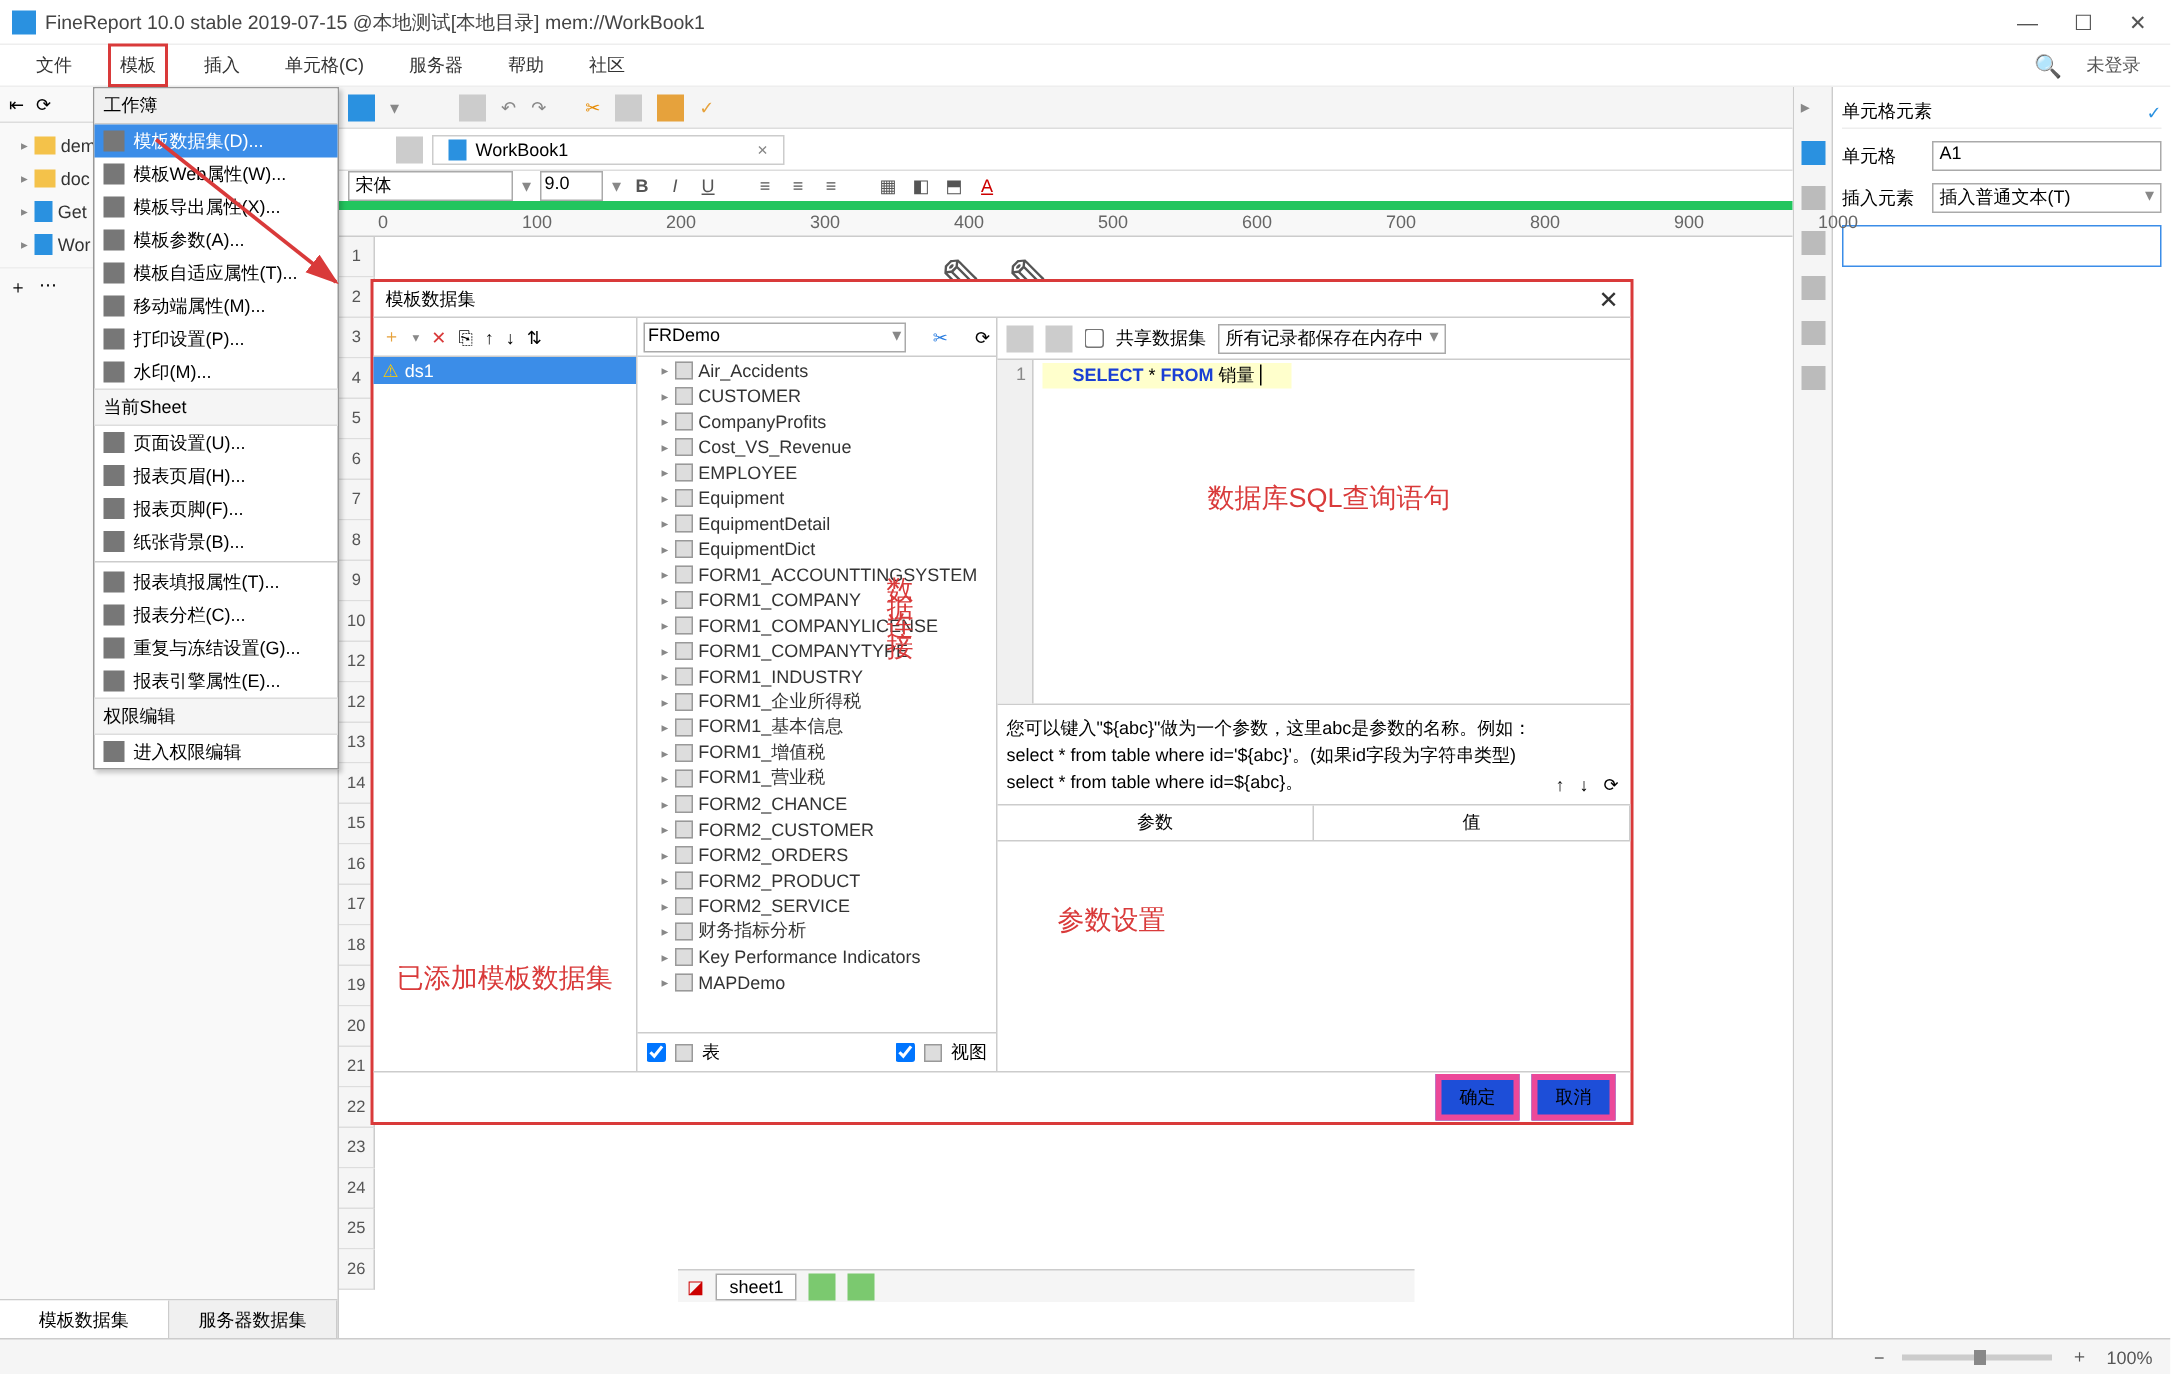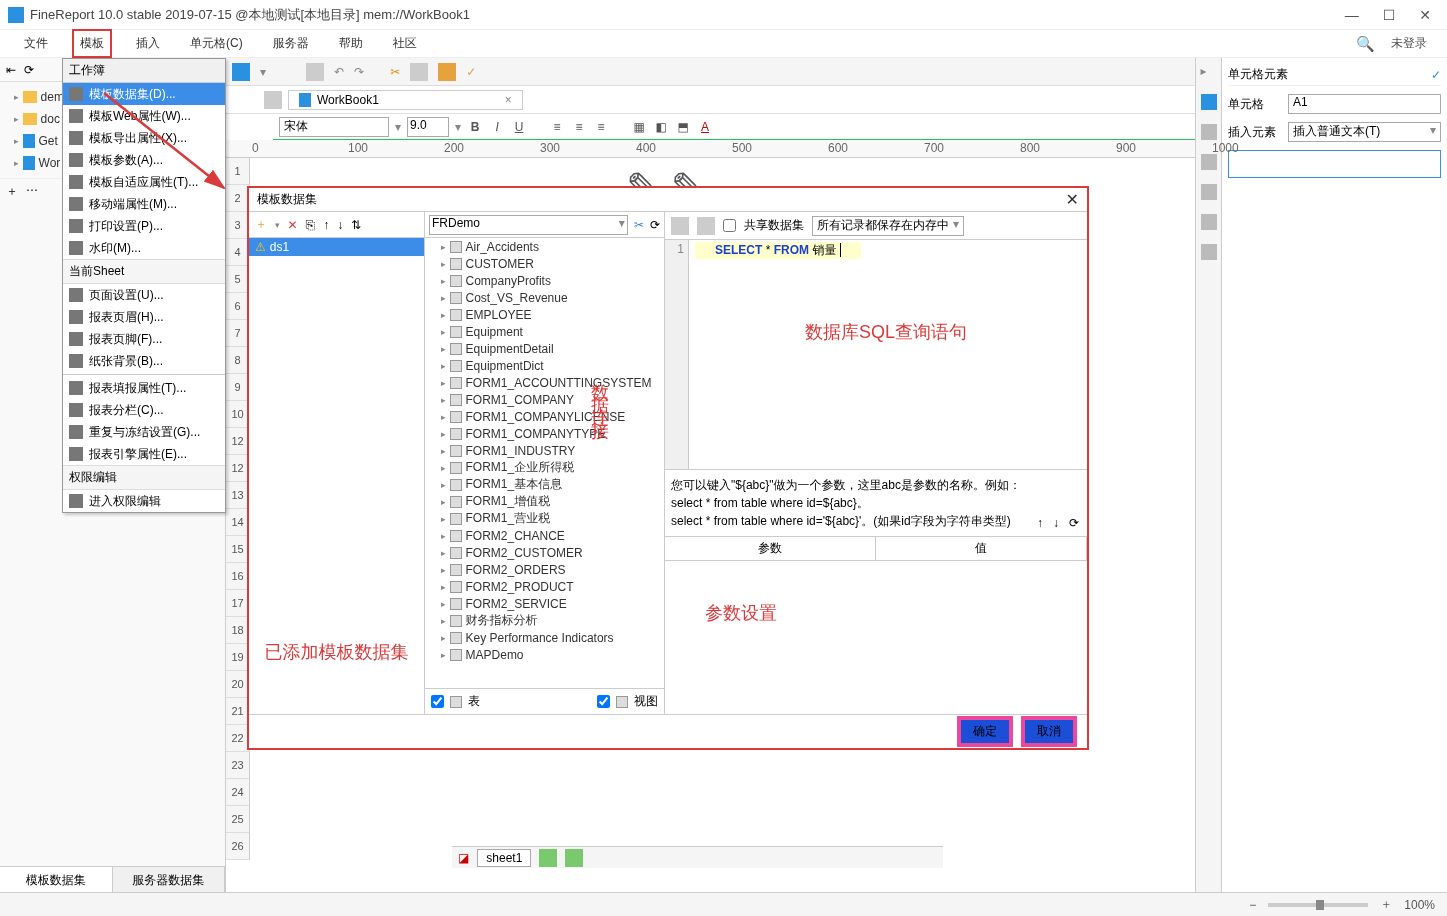--- a/index.html
+++ b/index.html
@@ -30,42 +30,42 @@
 .left-tabs { margin-top:auto; height:26px; display:flex; border-top:1px solid #ccc;}
 .left-tabs div { flex:1; text-align:center; line-height:26px; border-right:1px solid #ccc; background:#f0f0f0;}
 .left-tabs div.active { background:#fff; font-weight:500;}
 .plus-box { display:flex; gap:8px; padding:4px 6px; border-top:1px solid #eee;}
 .center { flex:1; display:flex; flex-direction:column; background:#fff; position:relative;}
 .toolbar1 { height:28px; background:#f5f5f5; border-bottom:1px solid #ddd; display:flex; align-items:center; padding:0 6px; gap:10px;}
 .tb-btn { width:18px; height:18px; background:#ccc; display:inline-block;}
 .tb-btn.blue { background:#2a91e0;}
 .tabs-row { height:28px; display:flex; align-items:center; border-bottom:1px solid #ddd; padding-left:38px; gap:6px;}
 .doc-tab { display:flex; align-items:center; gap:6px; padding:2px 10px; border:1px solid #ccc; background:#fff;}
-.toolbar2 { height:26px; background:#fff; border-bottom:1px solid #22c55e; display:flex; align-items:center; padding:0 6px; gap:6px;margin-left:47px;}
+.toolbar2 { height:26px; background:#fff; border-bottom:6px solid #22c55e; display:flex; align-items:center; padding:0 6px; gap:6px;}
 .font-sel { border:1px solid #aaa; height:20px; padding:0 4px; width:110px;}
 .sz-sel { border:1px solid #aaa; height:20px; width:42px; padding:0 2px;}
 .fmt-btn { width:16px; height:16px; display:inline-flex; align-items:center; justify-content:center; color:#555;}
 .ruler { height:18px; background:#f8f8f8; border-bottom:1px solid #ccc; position:relative; font-size:10px; color:#666;}
 .ruler span { position:absolute; top:1px;}
 .grid-area { flex:1; position:relative; background:#fff;}
 .row-hdr { position:absolute; left:0; top:0; width:24px;}
 .row-hdr div { height:27px; border-bottom:1px solid #ddd; border-right:1px solid #ccc; text-align:center; line-height:27px; font-size:11px; color:#555; background:#f5f5f5;}
 .main-img { position:absolute; left:400px; top:6px; font-size:40px; color:#555;}
 .dialog { position:absolute; left:247px; top:186px; width:842px; height:564px; background:#fff; border:2px solid #d93a3a; z-index:50; display:flex; flex-direction:column;}
 .dlg-title { height:24px; display:flex; align-items:center; padding:0 8px; border-bottom:1px solid #ccc;}
 .dlg-title .ttl { flex:1;}
 .dlg-close { font-size:16px; color:#333;}
 .dlg-body { flex:1; display:flex;}
 .ds-panel { width:176px; border-right:1px solid #ccc; display:flex; flex-direction:column;}
 .ds-tools { height:26px; display:flex; align-items:center; gap:8px; padding:0 6px; border-bottom:1px solid #ccc;}
 .ds-list { flex:1;}
 .ds-item { background:#3b8de8; color:#fff; padding:2px 6px; display:flex; align-items:center; gap:4px;}
 .ds-anno { color:#d93a3a; font-size:18px; padding:50px 10px; text-align:center;}
 .table-panel { width:240px; border-right:1px solid #ccc; display:flex; flex-direction:column;}
-.tp-top { height:26px; display:flex; align-items:center; padding:0 4px; border-bottom:1px solid #ccc; gap:6px;justify-content:flex-end;}
+.tp-top { height:26px; display:flex; align-items:center; padding:0 4px; border-bottom:1px solid #ccc; gap:18px;justify-content:flex-end;}
 .tp-sel { border:1px solid #aaa; height:20px; flex:1; padding:0 2px;}
 .table-list { flex:1; overflow:auto;}
 .tl-item { display:flex; align-items:center; height:17px; padding-left:16px; gap:4px; font-family:"SimSun",monospace; font-size:12px; color:#333;}
 .tbl-icon { width:12px; height:12px; background:#ddd; border:1px solid #999; display:inline-block; flex-shrink:0;}
 .tp-bottom { height:26px; display:flex; align-items:center; padding:0 6px; gap:6px; border-top:1px solid #ccc;}
 .vert-anno { position:absolute; left:588px; top:370px; color:#d93a3a; font-size:18px; writing-mode:vertical-rl; letter-spacing:12px; z-index:60;}
 .sql-panel { flex:1; display:flex; flex-direction:column;}
 .sql-top { height:28px; display:flex; align-items:center; gap:8px; padding:0 6px; border-bottom:1px solid #ccc;}
 .sql-sel { border:1px solid #aaa; height:20px; padding:0 4px;}
 .sql-edit { height:230px; border-bottom:1px solid #ccc; position:relative; font-family:monospace;}
@@ -566,22 +566,22 @@
         <div class="sql-gutter">
             <div>1</div>
           </div>
         <div class="sql-text">
           <span class="sql-line"><span class="kw">SELECT</span> <span>*</span> <span class="kw">FROM</span> <span>销量</span><span style="border-right:1px solid #000;">&nbsp;</span></span>
         </div>
         <div class="sql-anno">数据库SQL查询语句</div>
       </div>
       <div class="hint-box" style="position:relative">
         <div>您可以键入"${abc}"做为一个参数，这里abc是参数的名称。例如：</div>
+        <div>select * from table where id='${abc}'。(如果id字段为字符串类型)</div>
         <div>select * from table where id=${abc}。</div>
-        <div>select * from table where id='${abc}'。(如果id字段为字符串类型)</div>
         <div style="position:absolute;right:8px;bottom:4px;display:flex;gap:10px">
           <span>↑</span>
           <span>↓</span>
           <span>⟳</span>
         </div>
       </div>
       <div class="param-head">
         <div>参数</div>
           <div>值</div>
       </div>

